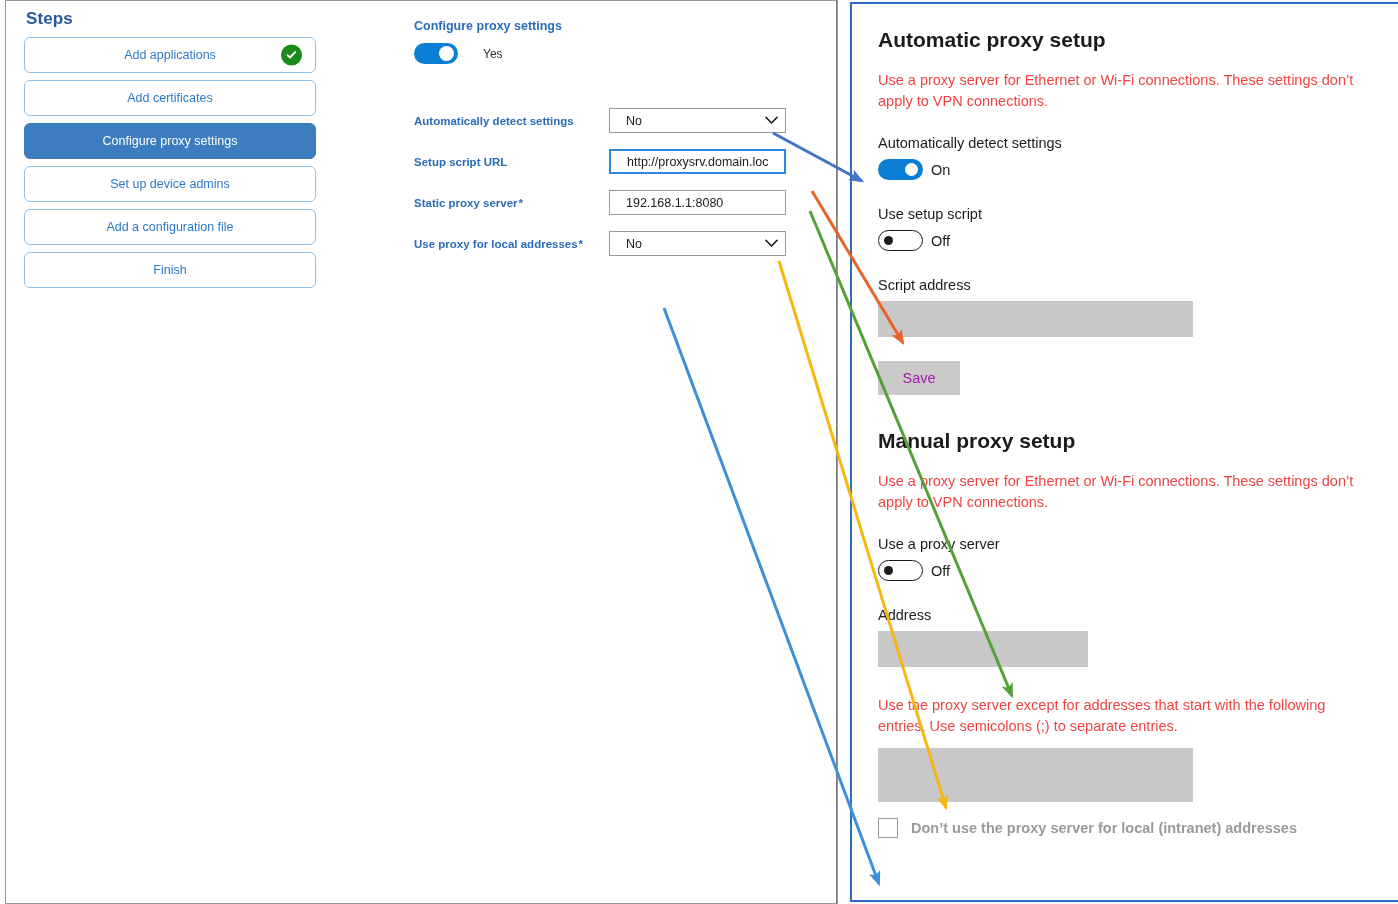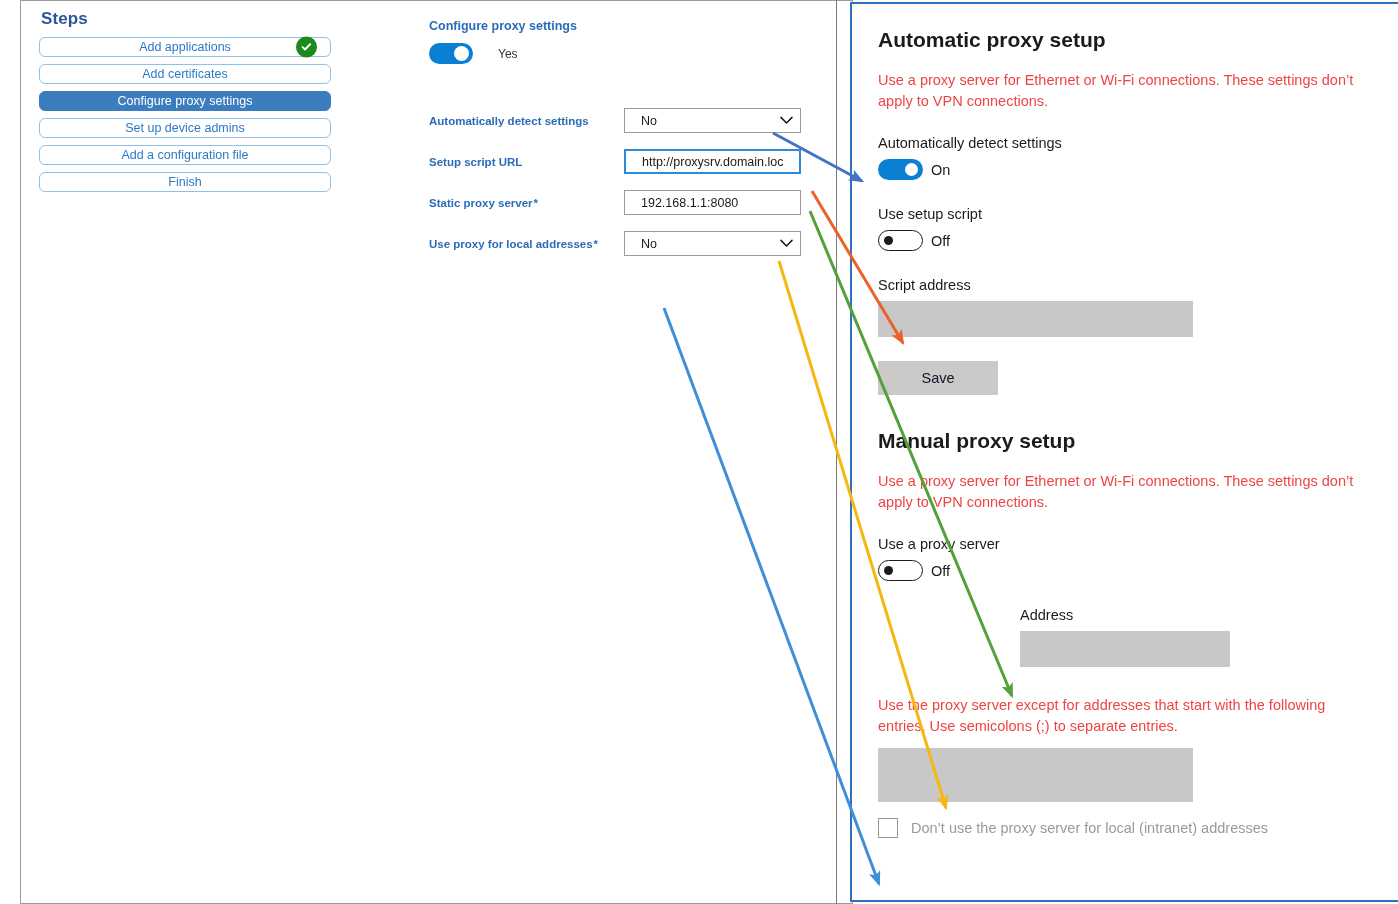--- a/index.html
+++ b/index.html
@@ -7,35 +7,35 @@
     margin: 0; padding: 0;
     width: 1398px; height: 904px;
     background: #ffffff;
     font-family: "Liberation Sans", sans-serif;
     overflow: hidden;
   }
   #root { position: relative; width: 1398px; height: 904px; background: #fff; }
 
   
   .wizard-frame {
-    position: absolute; left: 20px; top: 0px;
+    position: absolute; left: 5px; top: 0px;
     width: 833px; height: 904px;
     border: 1px solid #9b9b9b;
     border-top: 1px solid #9b9b9b;
     background: #ffffff;
   }
 
   
   .steps-panel { position: absolute; left: 18px; top: 8px; width: 292px; }
   .steps-title {
     font-size: 17px; font-weight: bold; color: #2b579a;
     margin: 0 0 8px 2px; letter-spacing: .1px;
   }
   .step {
-    height: 20px; border: 1px solid #8ec0e8; border-radius: 6px;
+    height: 36px; border: 1px solid #8ec0e8; border-radius: 6px;
     display: flex; align-items: center; justify-content: center;
     position: relative; margin-bottom: 7px; background: #fff;
     font-size: 12.5px; color: #2d79c7; cursor: pointer;
   }
   .step.selected {
     background: #3c7dbf; border-color: #3c7dbf; color: #ffffff;
   }
   .step .check-badge {
     position: absolute; right: 13px; top: 50%; transform: translateY(-50%);
     width: 21px; height: 21px; border-radius: 50%; background: #1a8a1a;
@@ -108,30 +108,30 @@
     width: 13px; height: 13px; border-radius: 50%; background: #fff;
   }
   .wsw.off { background: #fff; border: 1.6px solid #1b1b1b; }
   .wsw.off::after {
     content: ""; position: absolute; top: 5px; left: 5px;
     width: 9px; height: 9px; border-radius: 50%; background: #1b1b1b;
   }
   .wsw-text { font-size: 14.5px; color: #1b1b1b; }
   .win-input { background: #c8c8c8; height: 36px; width: 315px; margin-bottom: 24px; }
   .win-btn {
-    background: #ccc9c9; width: 120px; height: 34px; border: none;
-    font-size: 14.5px; color: #0f172a; cursor: pointer;
+    background: #ccc9c9; width: 82px; height: 34px; border: none;
+    font-size: 14.5px; color: #a21caf; cursor: pointer;
     font-family: "Liberation Sans", sans-serif;
   }
-  .row2 { display: flex; gap: 20px; margin-bottom: 4px; justify-content: center; }
+  .row2 { display: flex; gap: 20px; margin-bottom: 4px; }
   .row2 .col .win-lab { margin-bottom: 8px; }
   .cb-row { display: flex; align-items: center; gap: 13px; margin-top: 16px; }
   .cb { width: 20px; height: 20px; border: 1.6px solid #9a9a9a; background: #fff;
         flex: none; cursor: pointer; }
-  .cb-text { font-size: 14.5px; color: #9a9a9a; }
+  .cb-text { font-size: 14.5px; color: #9a9a9a; font-weight: bold; }
 
   .spacer-lg { height: 30px; }
 
   
   #arrows { position: absolute; left: 0; top: 0; width: 1398px; height: 904px;
             pointer-events: none; }
   
   .vline { position: absolute; width: 1px; background: #7a7a7a; }
 </style>
 </head>

